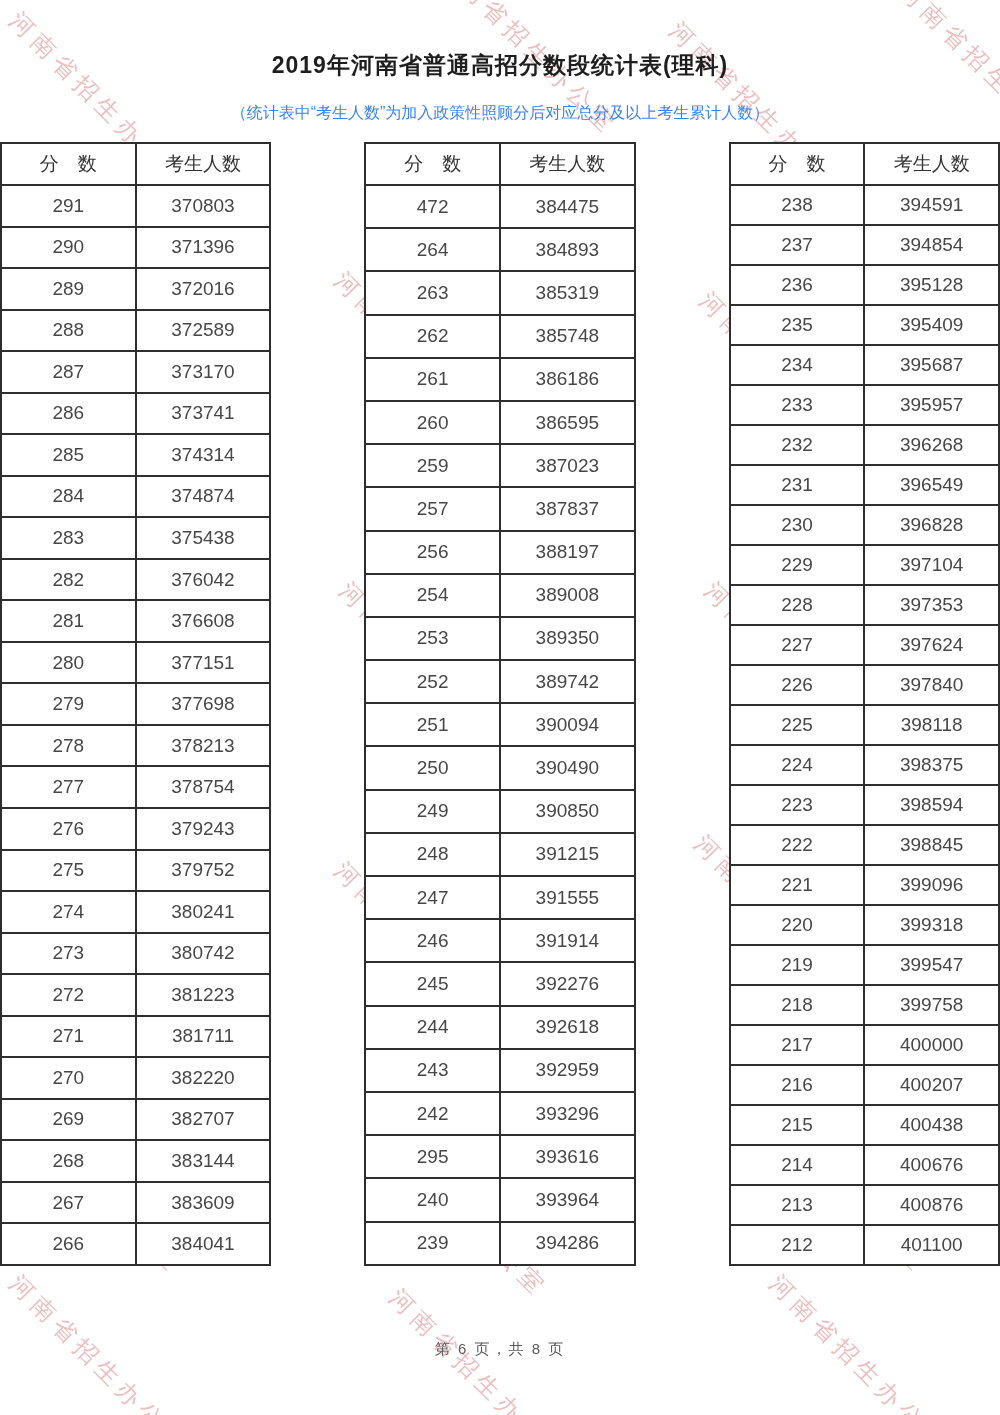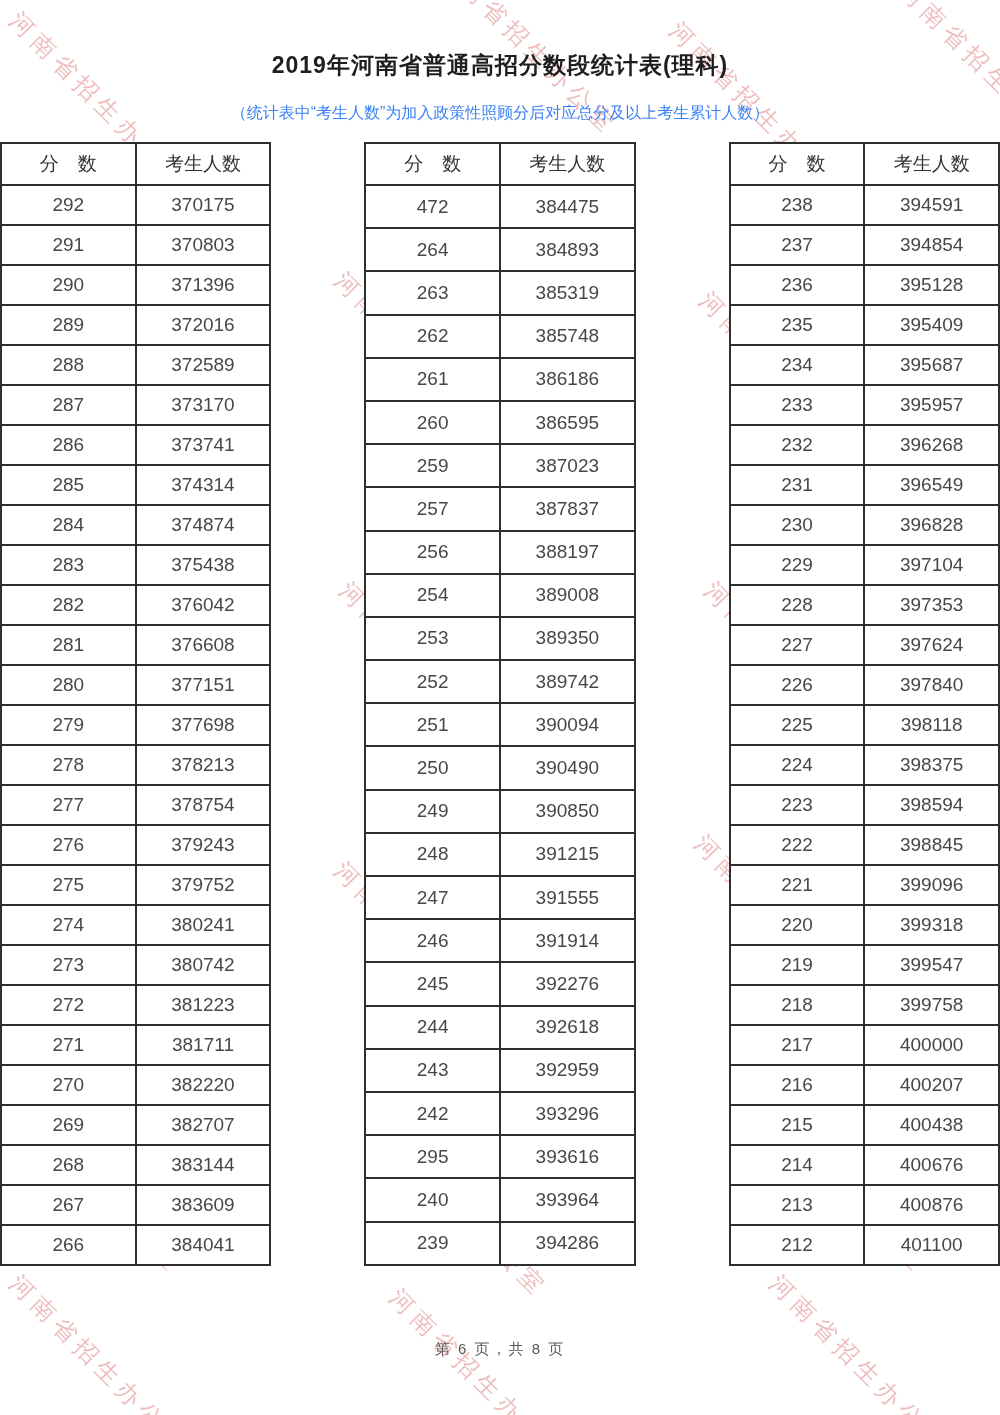--- a/index.html
+++ b/index.html
@@ -114,24 +114,20 @@
 
       <table class="score-table">
         <thead>
           <tr>
             <th>分　数</th>
             <th>考生人数</th>
           </tr>
         </thead>
         <tbody>
             <tr>
-              <td>292</td>
-              <td>370175</td>
-            </tr>
-            <tr>
               <td>291</td>
               <td>370803</td>
             </tr>
             <tr>
               <td>290</td>
               <td>371396</td>
             </tr>
             <tr>
               <td>289</td>
               <td>372016</td>

